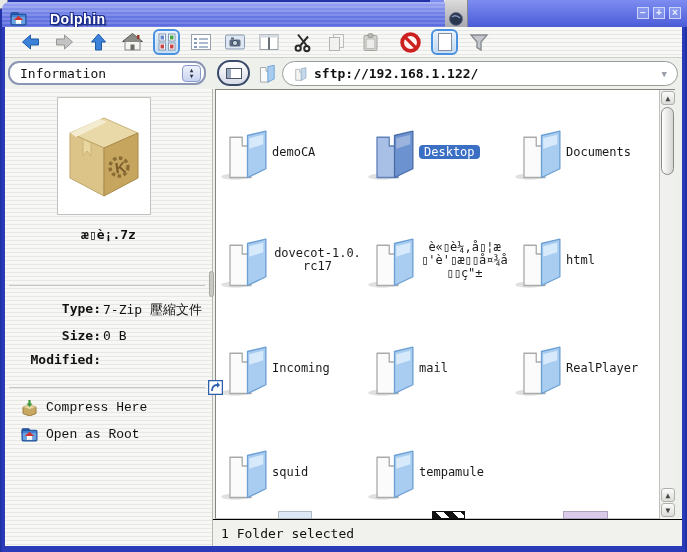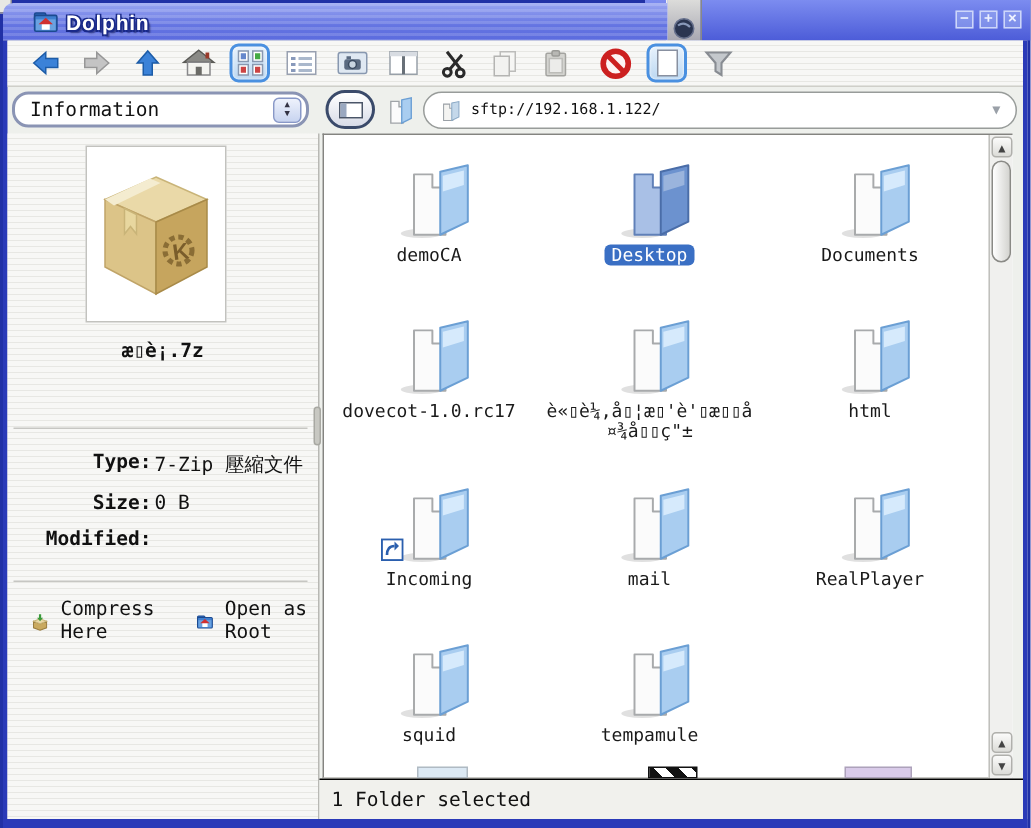--- a/index.html
+++ b/index.html
@@ -16,21 +16,21 @@
   .behind-tab { position:absolute; left:14px; top:0; width:24px; height:27px;
     background:linear-gradient(180deg,#dcdcda,#a8a8b2); border-left:1px solid #eee; border-right:1px solid #888; display:flex; align-items:flex-end; justify-content:center; }
   .win-buttons { position:absolute; right:6px; top:7px; display:flex; gap:4px; }
   .win-btn { width:12px; height:12px; background:rgba(190,205,250,.35); border:1px solid #cdd6fa;
     color:#eef2ff; font:bold 10px/10px "Liberation Sans",sans-serif; text-align:center; cursor:pointer; }
 
   
   .titlebar { left:2px; top:2px; width:443px; height:25px; border-top-left-radius:7px;
     background:repeating-linear-gradient(180deg,rgba(255,255,255,.15) 0 2px,rgba(255,255,255,0) 2px 4px),
                linear-gradient(180deg,#9aa6f2,#6575e2 60%,#5b6bde);
-    display:flex; align-items:center; padding-left:20px; gap:5px; }
+    display:flex; align-items:flex-end; padding-left:8px; gap:23px; }
   .title-text { color:#fff; font:bold 14px "Liberation Sans",sans-serif; letter-spacing:0.5px;
     text-shadow:1px 1px 0 #1a2a8a,-1px -1px 0 #1a2a8a,1px -1px 0 #1a2a8a,-1px 1px 0 #1a2a8a,2px 2px 1px rgba(0,0,30,.45); }
 
   
   .window { left:2px; top:27px; width:683px; height:525px;
     border-left:3px solid #2a3ab8; border-right:3px solid #2a3ab8; border-bottom:6px solid #2a3ab8;
     background:#eef0ec; }
   .pinstripe { background:repeating-linear-gradient(180deg,#f7f7f5 0 3px,#e7e7e3 3px 4px); }
 
   
@@ -47,42 +47,42 @@
   .combo-label { flex:1; font-size:13px; color:#111; }
   .spinner { width:19px; height:17px; border:1px solid #8898c8; border-radius:4px;
     background:linear-gradient(180deg,#eef2fc,#c8d4f0); display:flex; flex-direction:column; align-items:center; justify-content:center; font-size:6px; line-height:6px; color:#334; }
   .loc-toggle { position:absolute; left:212px; top:2px; width:33px; height:26px; border:2px solid #3a4a6a; border-radius:13px;
     background:linear-gradient(180deg,#ffffff,#d8dce8); display:flex; align-items:center; justify-content:center; cursor:pointer; }
   .loc-inner { width:16px; height:11px; border:1px solid #4a5568; background:#fff; }
   .loc-inner i { display:block; width:4px; height:9px; background:#9aa8c0; }
   .fold-btn { position:absolute; left:249px; top:3px; width:24px; height:24px; display:flex; align-items:center; justify-content:center; cursor:pointer; }
   .url-pill { position:absolute; left:277px; top:3px; width:396px; height:25px; background:#fff; border:1px solid #989c9a;
     border-radius:13px; display:flex; align-items:center; padding:0 10px; gap:6px; }
-  .url-text { flex:1; font-size:10px; color:#111; }
+  .url-text { flex:1; font-size:13px; color:#111;font-weight:bold; }
   .dd-arrow { color:#9aa0a8; font-size:9px; }
 
   
   .sidebar { left:0; top:62px; width:208px; height:457px; border-right:1px solid #b8b8b4; }
   .preview-frame { position:absolute; left:52px; top:8px; width:94px; height:118px; background:#fff; border:1px solid #c2c2be;
     display:flex; align-items:center; justify-content:center; }
   .file-name { position:absolute; left:0; top:138px; width:100%; text-align:center; font-weight:bold; font-size:13px; color:#111; }
   .divider { position:absolute; left:4px; width:196px; height:0; border-top:1px solid #c6c6c2; }
   .props { position:absolute; left:0; top:212px; width:100%; display:grid; grid-template-columns:96px 1fr; row-gap:9px; font-size:13px; color:#111; }
   .props .plabel { text-align:right; font-weight:bold; }
   .props .pvalue { padding-left:2px; }
-  .actions { position:absolute; left:0; top:308px; width:100%; display:flex; gap:6px; }
+  .actions { position:absolute; left:0; top:308px; width:100%; display:flex; flex-direction:column; gap:6px;font-family:Liberation Mono, monospace; }
   .action { display:flex; align-items:center; gap:8px; padding:2px 0 2px 16px; font-size:13px; color:#111; cursor:pointer; }
   .splitter { position:absolute; left:204px; top:182px; width:5px; height:26px; background:#c8c8c2; border:1px solid #a8a8a2; border-radius:3px; cursor:col-resize; }
 
   
   .view { left:210px; top:62px; width:460px; height:430px; background:#fff;
     border-top:1px solid #848480; border-left:1px solid #848480; border-bottom:1px solid #c8c8c4; }
   .grid { position:absolute; left:0; top:0; width:442px; display:grid; grid-template-columns:repeat(3,147px);
     grid-template-rows:104px 112px 104px 104px; padding-top:8px; }
-  .cell { display:flex; flex-direction:column; cursor:pointer; }
+  .cell { display:flex; flex-direction:row; align-items:center; cursor:pointer; }
   .icon-wrap { height:62px; display:flex; align-items:flex-end; justify-content:center; position:relative; }
   .label { margin-top:4px; max-width:140px; text-align:center; font-size:12px; line-height:13px; color:#1a1a1a; word-break:break-all; }
   .cell.selected .label span { background:#3a6fc4; color:#fff; border-radius:4px; padding:0 5px; }
   .cell.selected .f-body { fill:#a9c0e6; stroke:#6080b8; }
   .cell.selected .f-flap { fill:#6c92cf; stroke:#4a6da8; }
   .cell.selected .f-hl { fill:#9ab4dd; }
   .emblem { position:absolute; left:calc(50% - 36px); bottom:2px; width:15px; height:15px; }
 
   .partial { position:absolute; height:8px; }
 

